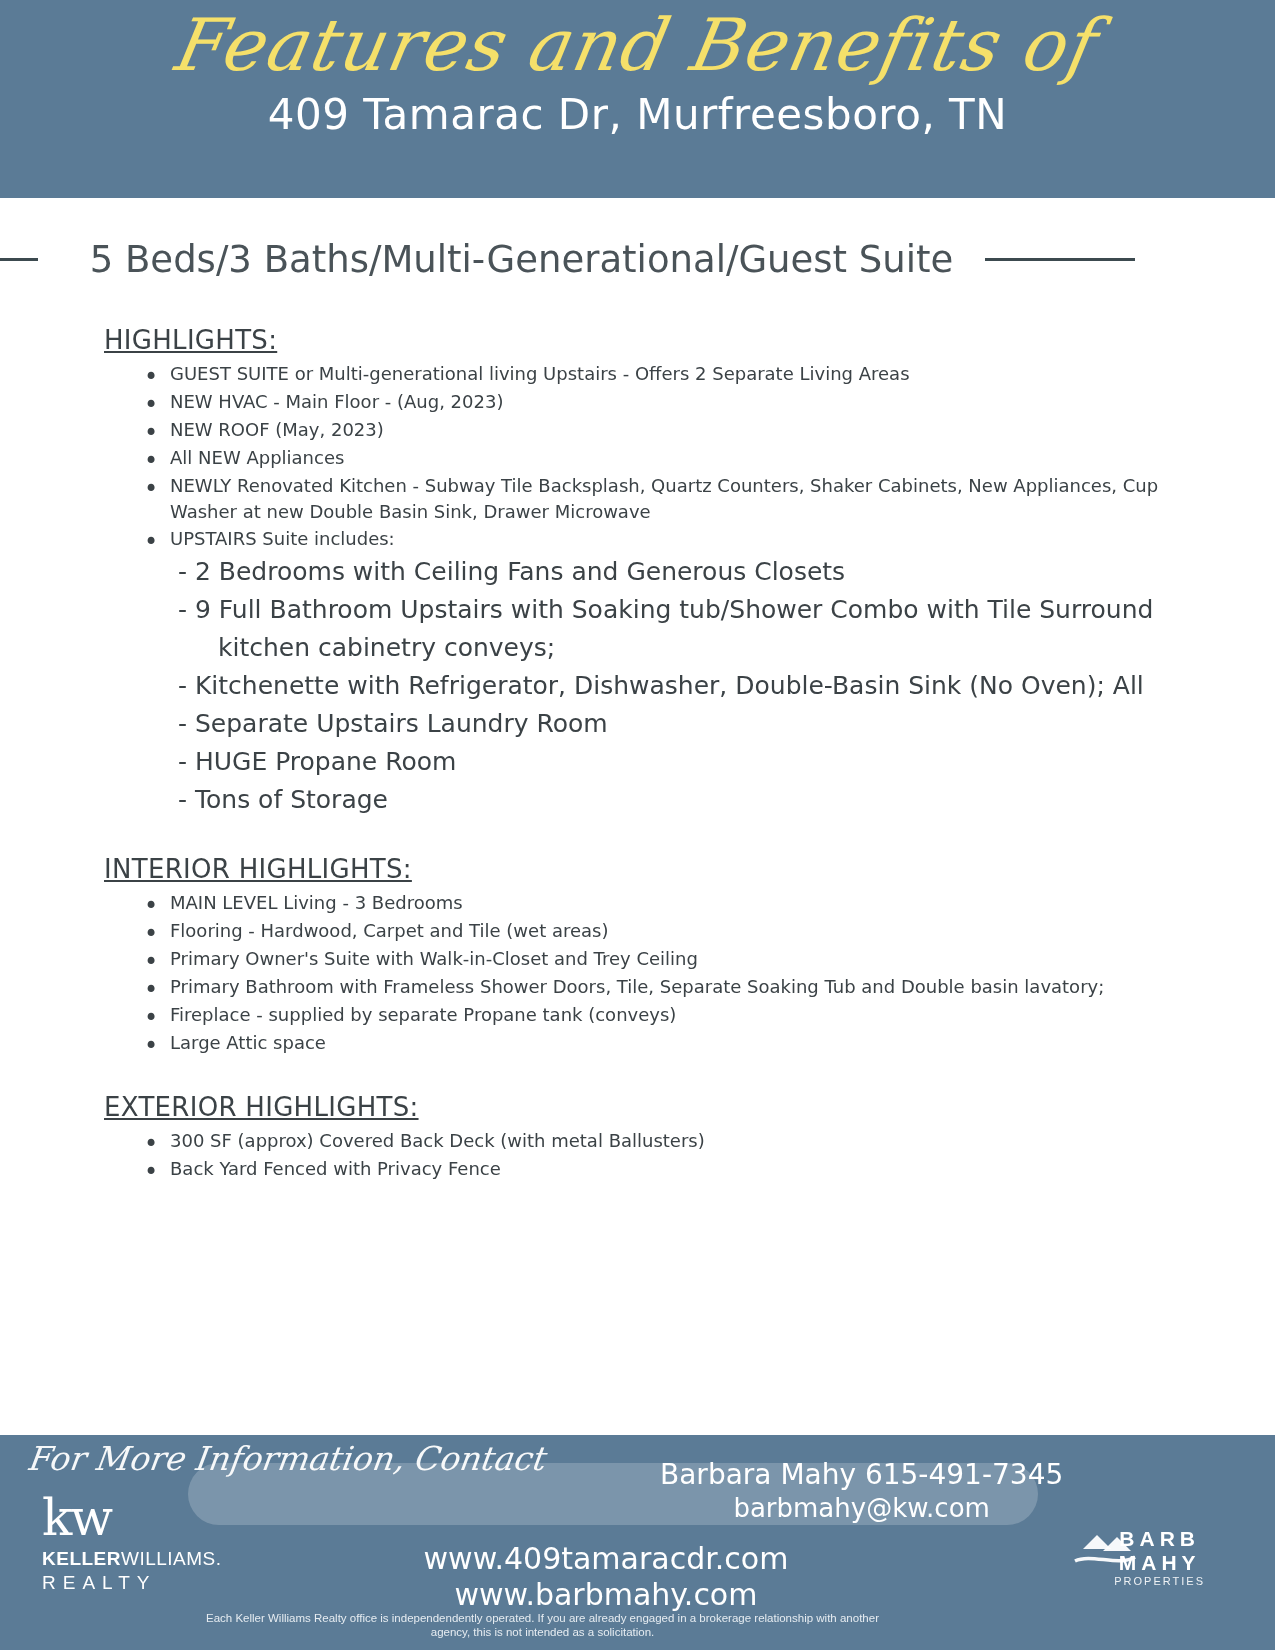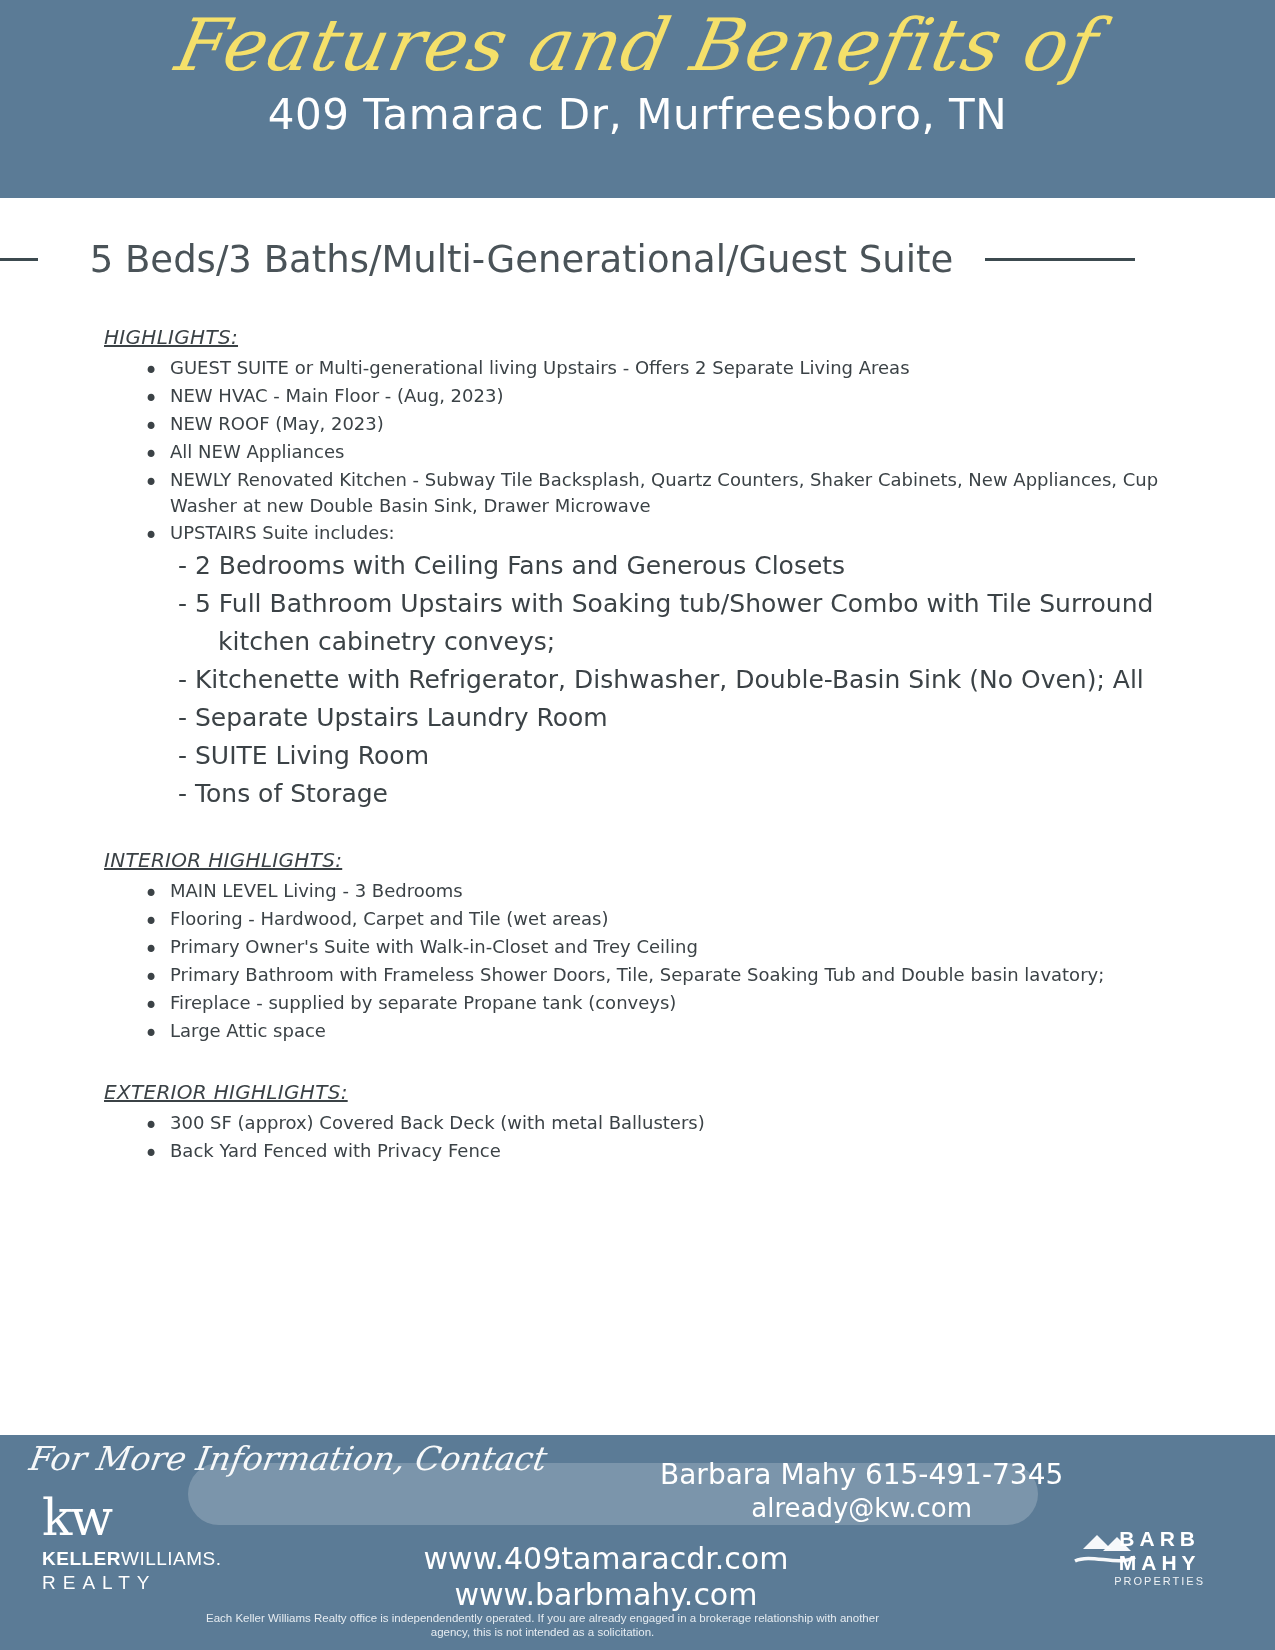--- a/index.html
+++ b/index.html
@@ -80,26 +80,25 @@
   .content {
     position: absolute;
     top: 325px;
     left: 0;
     width: 1275px;
     padding: 0 60px 0 100px;
     color: #3b4246;
     font-family: "DejaVu Sans", sans-serif;
   }
   .section-head {
-    font-size: 20px;
+    font-size: 26px;
     text-decoration: underline;
     letter-spacing: 0.3px;
     margin: 0 0 6px 4px;
     color: #3b4246;
-    font-style: italic;
   }
   ul.bullets {
     list-style: none;
     margin: 0;
     padding: 0 0 0 44px;
   }
   ul.bullets > li {
     position: relative;
     font-size: 18px;
     line-height: 1.44;
@@ -246,25 +245,25 @@
     <div class="section-head">HIGHLIGHTS:</div>
     <ul class="bullets">
       <li>GUEST SUITE or Multi-generational living Upstairs - Offers 2 Separate Living Areas</li>
       <li>NEW HVAC - Main Floor - (Aug, 2023)</li>
       <li>NEW ROOF (May, 2023)</li>
       <li>All NEW Appliances</li>
       <li>NEWLY Renovated Kitchen - Subway Tile Backsplash, Quartz Counters, Shaker Cabinets, New Appliances, Cup Washer at new Double Basin Sink, Drawer Microwave</li>
       <li>UPSTAIRS Suite includes:</li>
     </ul>
     <div class="subline">- 2 Bedrooms with Ceiling Fans and Generous Closets</div>
-    <div class="subline">- 5 Full Bathroom Upstairs with Soaking tub/Shower Combo with Tile Surround</div>
+    <div class="subline">- 9 Full Bathroom Upstairs with Soaking tub/Shower Combo with Tile Surround</div>
     <div class="subline indent2">kitchen cabinetry conveys;</div>
     <div class="subline">-  Kitchenette with Refrigerator, Dishwasher, Double-Basin Sink (No Oven); All</div>
     <div class="subline">-  Separate Upstairs Laundry Room</div>
-    <div class="subline">-  SUITE Living Room</div>
+    <div class="subline">-  HUGE Propane Room</div>
     <div class="subline">-  Tons of Storage</div>
 
     <div class="gap"></div>
 
     <div class="section-head">INTERIOR  HIGHLIGHTS:</div>
     <ul class="bullets">
       <li>MAIN LEVEL Living - 3 Bedrooms</li>
       <li>Flooring - Hardwood, Carpet and Tile (wet areas)</li>
       <li>Primary Owner's Suite with Walk-in-Closet and Trey Ceiling</li>
       <li>Primary Bathroom with Frameless Shower Doors, Tile, Separate Soaking Tub and Double basin lavatory;</li>
@@ -289,21 +288,21 @@
         <b>KELLER</b><span>WILLIAMS.</span>
       </div>
       <div class="kw-realty">REALTY</div>
     </div>
 
     <div class="contact-pill"></div>
     <div class="pill-script">For More Information, Contact</div>
 
     <div class="agent-block" style="left:660px; top:22px; right:auto;">
       <div class="agent-name">Barbara Mahy 615-491-7345</div>
-      <div class="agent-email">already@kw.com</div>
+      <div class="agent-email">barbmahy@kw.com</div>
     </div>
 
     <div class="web-lines">
       <div>www.409tamaracdr.com</div>
       <div>www.barbmahy.com</div>
     </div>
 
     <svg class="barb-mark" viewBox="0 0 64 46">
       <path d="M10 26 L24 12 L38 26 Z" fill="#ffffff" opacity="0.95"></path>
       <path d="M30 28 L44 14 L58 28 Z" fill="#ffffff" opacity="0.95"></path>

